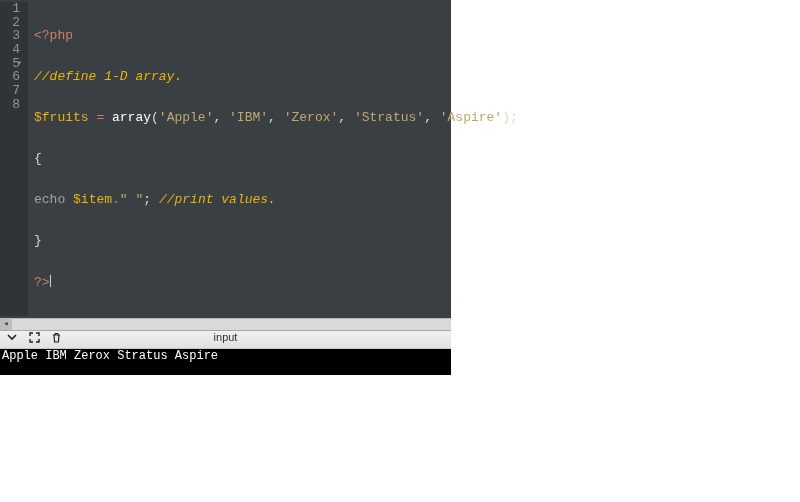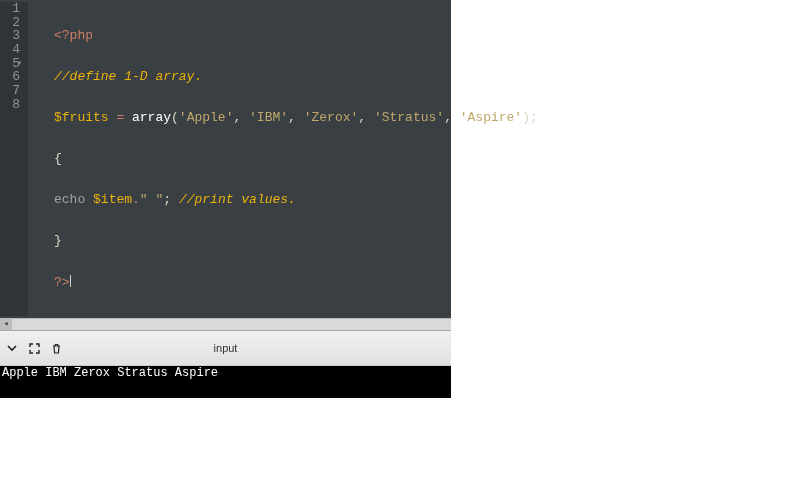--- a/index.html
+++ b/index.html
@@ -37,21 +37,20 @@
     content: "▾";
     position: absolute;
     right: -2px;
     top: -1px;
     font-size: 8px;
     color: #8e948f;
   }
   .code {
     padding-left: 6px;
     white-space: pre;
-    margin-left: 20px;
   }
   .code .row { height: 13.7px; line-height: 13.7px; }
   .tok-tag     { color: #cc7f66; }
   .tok-comment { color: #eab308; font-style: italic; }
   .tok-var     { color: #eab308; }
   .tok-op      { color: #cc7f66; }
   .tok-func    { color: #ffffff; }
   .tok-keyword { color: #6fa87c; }
   .tok-string  { color: #c0a86b; }
   .tok-punc    { color: #d9d9c5; }
@@ -71,25 +70,24 @@
     background: #bdbdbd;
     color: #3a3a3a;
     font-size: 9px; line-height: 11px; text-align: center;
   }
   .hscroll-track {
     position: absolute; left: 12px; right: 0; top: 0; height: 100%;
     background: #d9d9d9;
   }
 
   .toolbar {
-    height: 35px;
+    height: 18px;
     background: linear-gradient(#f0f0f0,#e1e1e1);
     border-bottom: 1px solid #c9c9c9;
     display: flex;
-    align-items: center;
     position: relative;
     font-family: Arial, sans-serif;
     font-size: 11px;
     color: #333;
   }
   .toolbar .icons {
     display: flex;
     gap: 10px;
     padding-left: 6px;
   }
@@ -103,21 +101,21 @@
     left: 50%;
     transform: translateX(-50%);
     color: #333;
   }
 
   .output {
     background: #000;
     color: #fff;
     font-family: "Courier New", monospace;
     font-size: 12px;
-    height: 32px;
+    height: 26px;
     line-height: 15px;
     padding-left: 2px;
     white-space: pre;
   }
 </style>
 </head>
 <body>
 
 <div class="editor-wrap">
 

